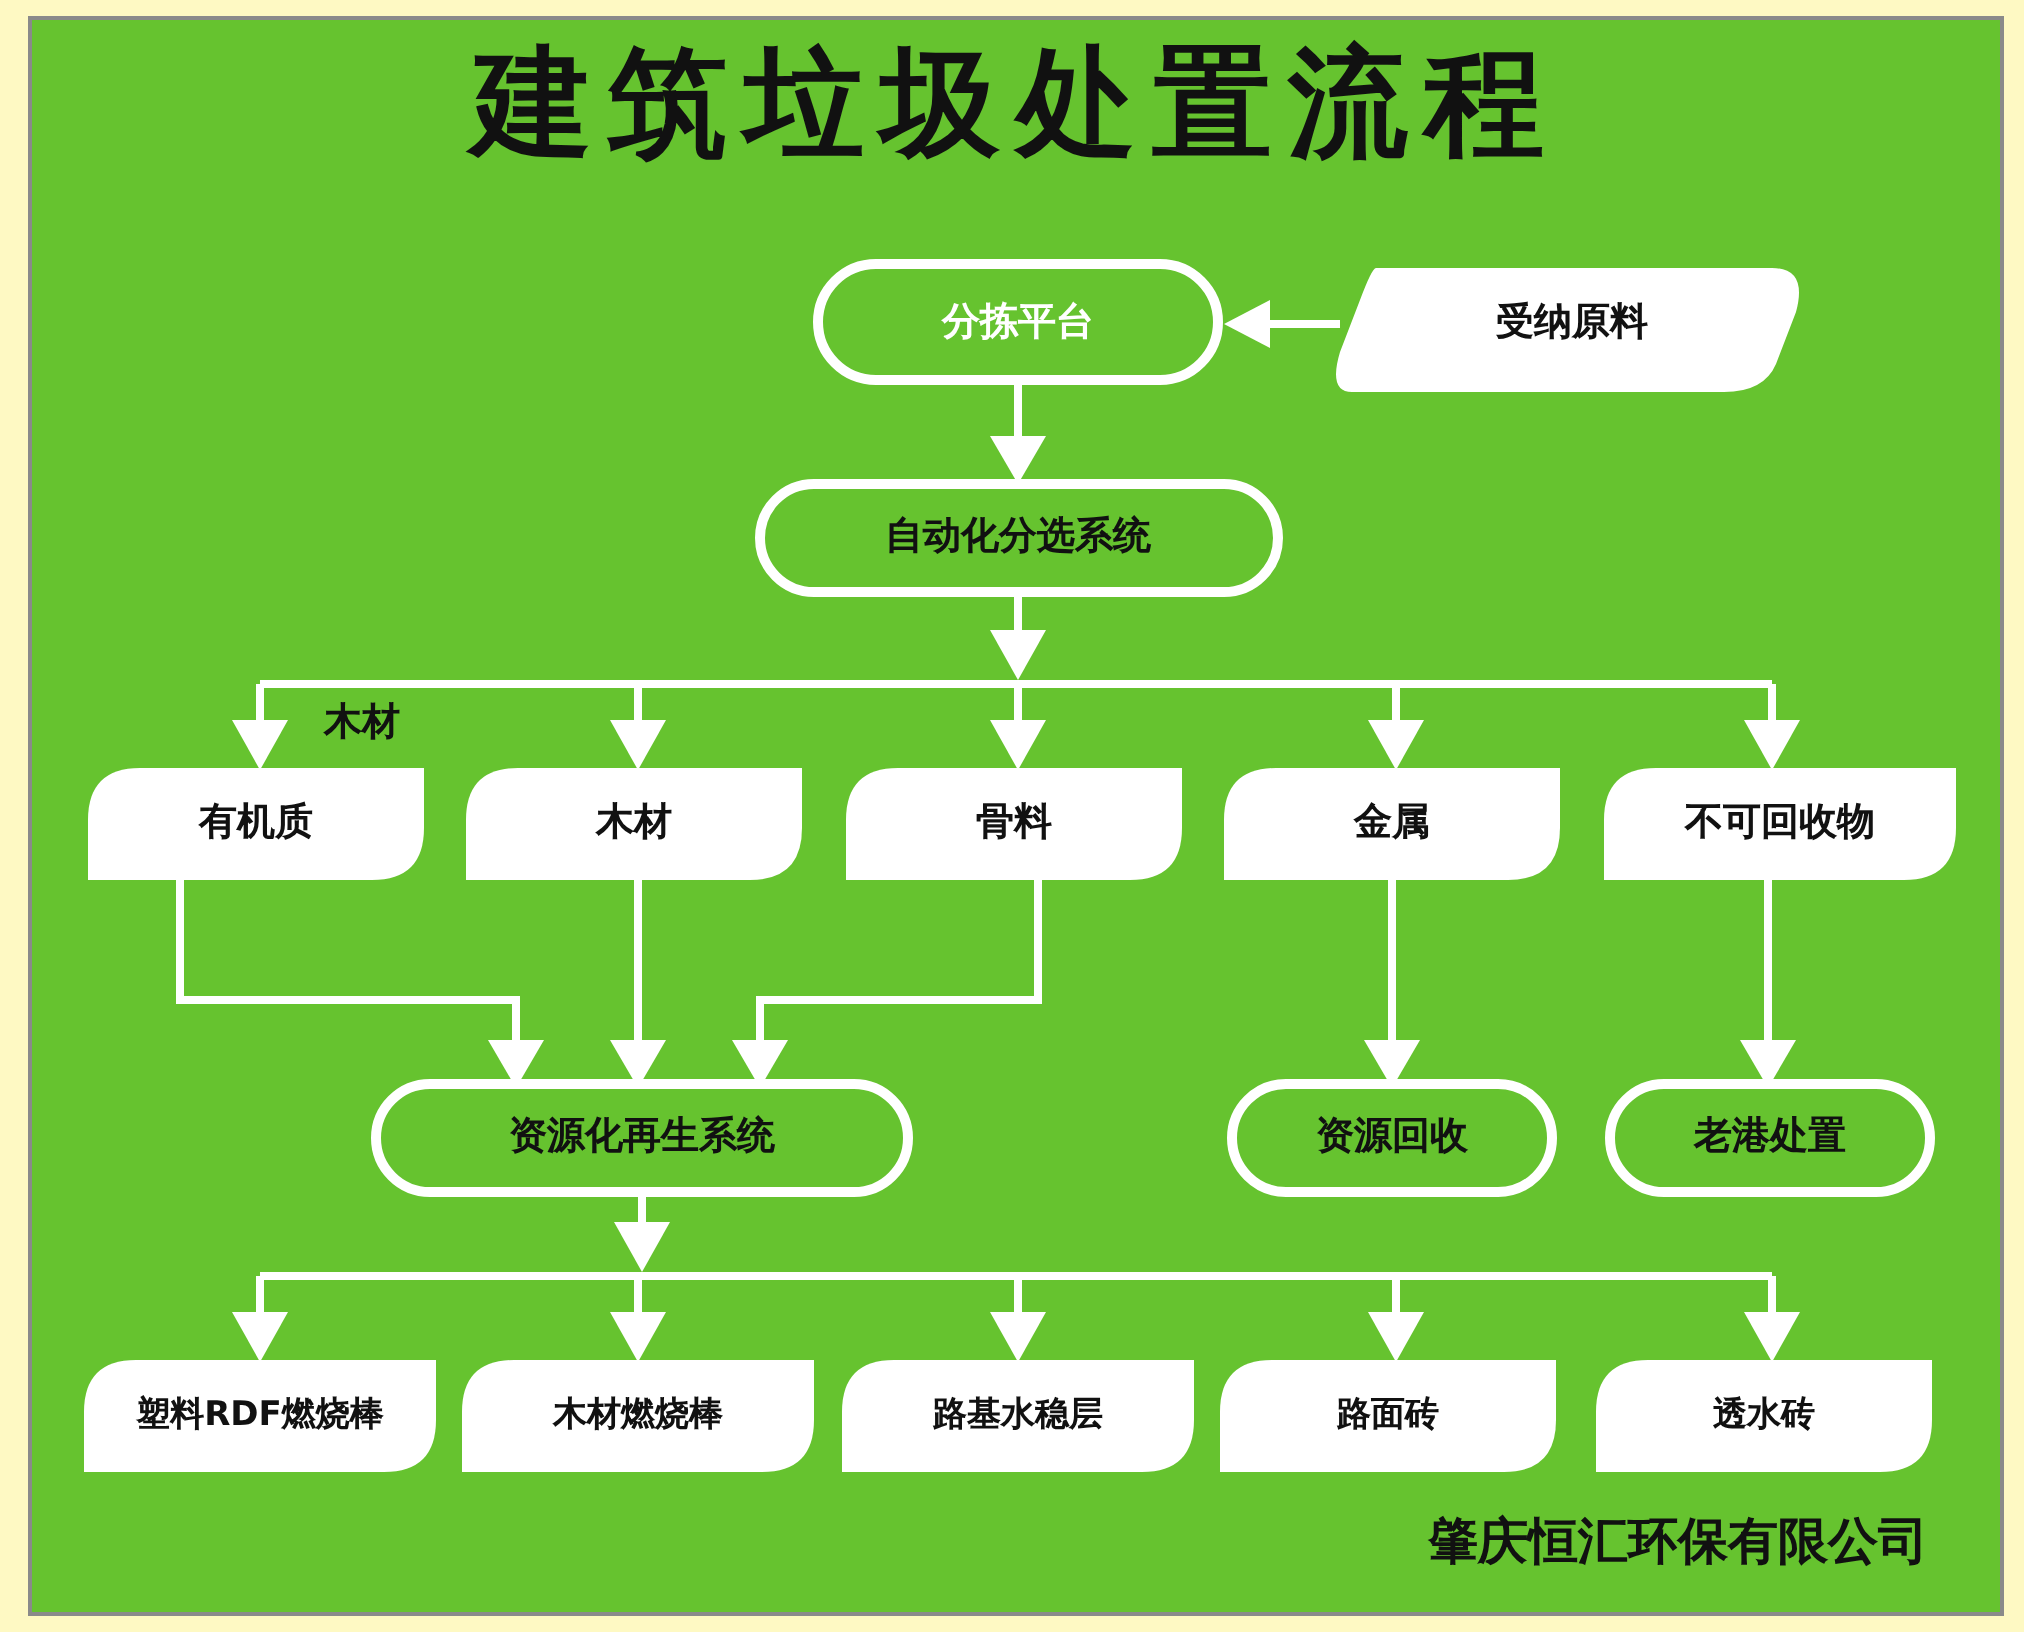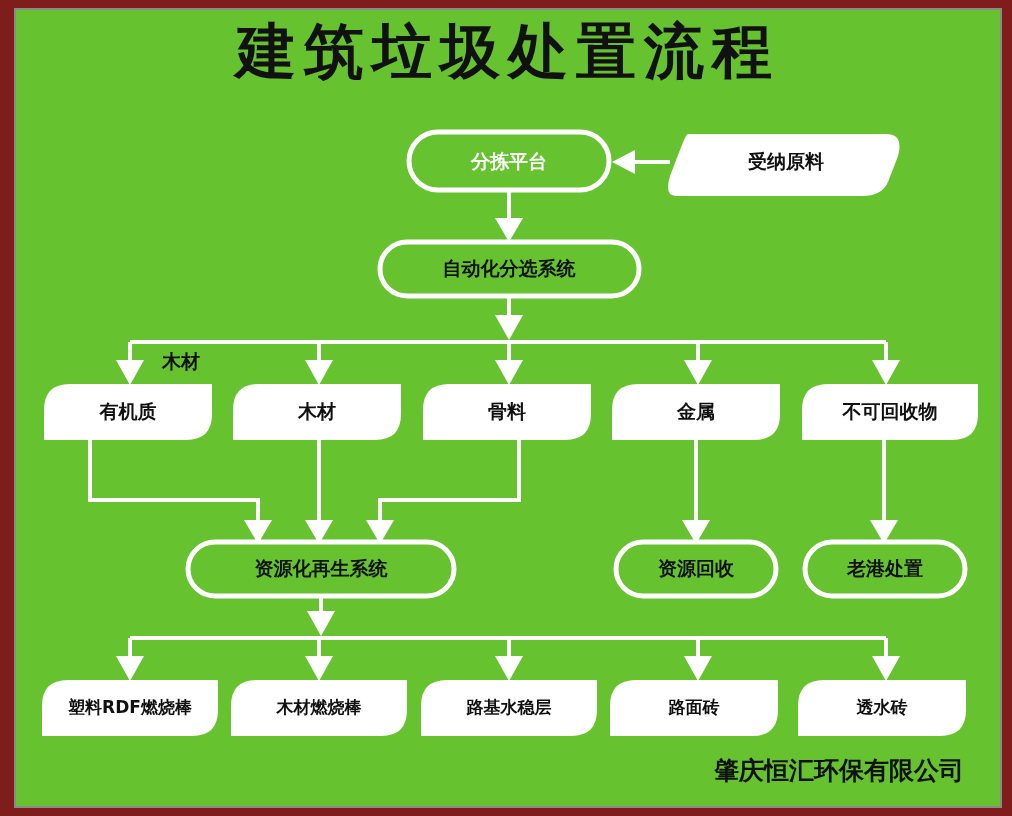--- a/index.html
+++ b/index.html
@@ -9,21 +9,21 @@
   }
   body {
     width: 1012px;
     height: 816px;
     font-family: "Liberation Sans", "DejaVu Sans", sans-serif;
   }
   #poster {
     position: relative;
     width: 1012px;
     height: 816px;
-    background: #7f1d1d;
+    background: #fef9c3;
     box-sizing: border-box;
   }
   #frame {
     position: absolute;
     left: 14px;
     top: 8px;
     width: 988px;
     height: 800px;
     border: 2px solid #8a8a8a;
     background: #66c32f;

